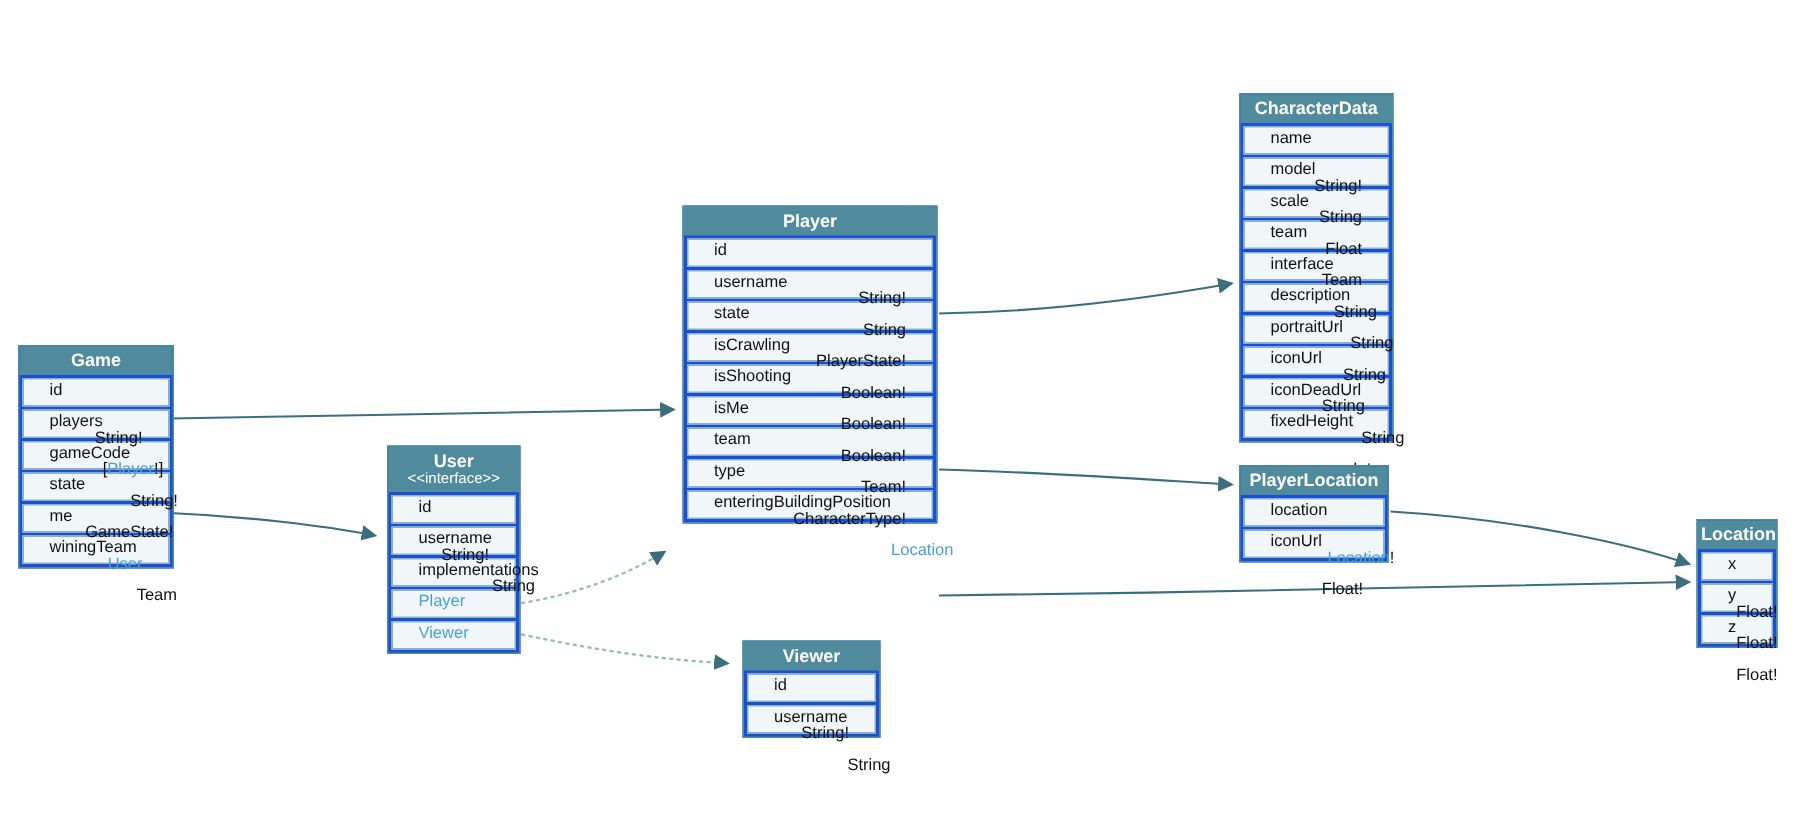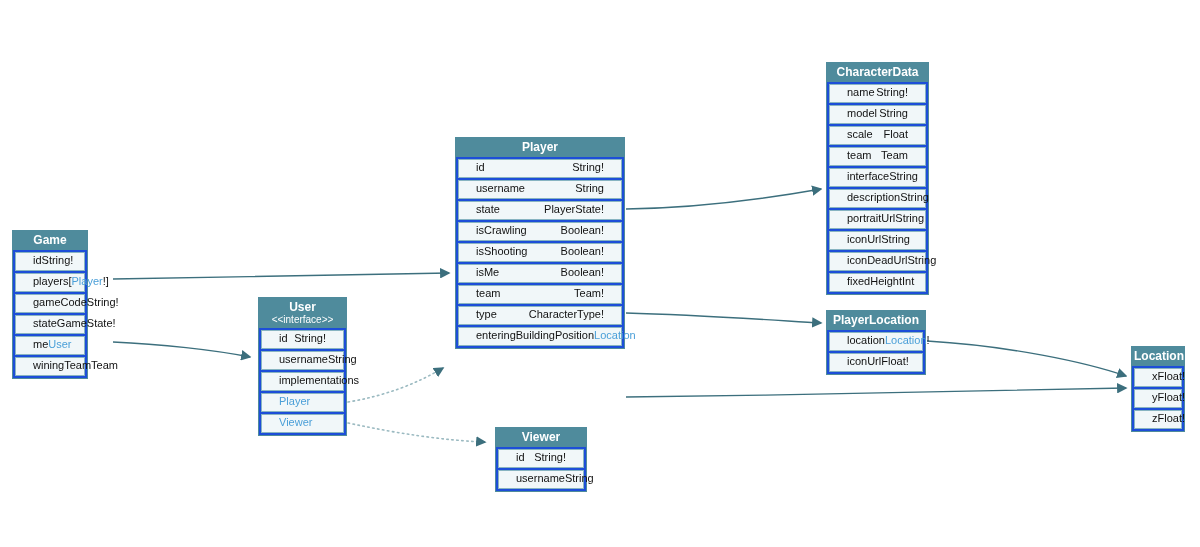--- a/index.html
+++ b/index.html
@@ -41,26 +41,26 @@
     height:19px;
     margin:2px 2px 0 2px;
     padding:1px 17px;
     background:#f1f7f9;
     border:1px solid #88b4c1;
     font-size:11px;
     color:#111111;
     white-space:nowrap;
   }
   .row .f{color:#111111;}
-  .row .t{color:#111111;text-align:right;}
+  .row .t{color:#111111;text-align:right;margin-top:32px;}
   .lnk{color:#4a9fd8;}
   .tp{color:#111111;}
 
   
-  .node-game{left:12px;top:230px;width:76px;}
+  .node-game{left:12px;top:230px;width:104px;}
   .node-user{left:258px;top:297px;width:89px;}
   .node-player{left:455px;top:137px;width:170px;}
   .node-viewer{left:495px;top:427px;width:92px;}
   .node-characterdata{left:826px;top:62px;width:103px;}
   .node-playerlocation{left:826px;top:310px;width:100px;}
   .node-location{left:1131px;top:346px;width:54px;}
 
   .edge{fill:none;stroke:#3c6f7d;stroke-width:1.4;}
   .edge-dotted{fill:none;stroke:#9bbac1;stroke-width:1.6;stroke-dasharray:1.5 3.5;stroke-linecap:round;}
 </style>

